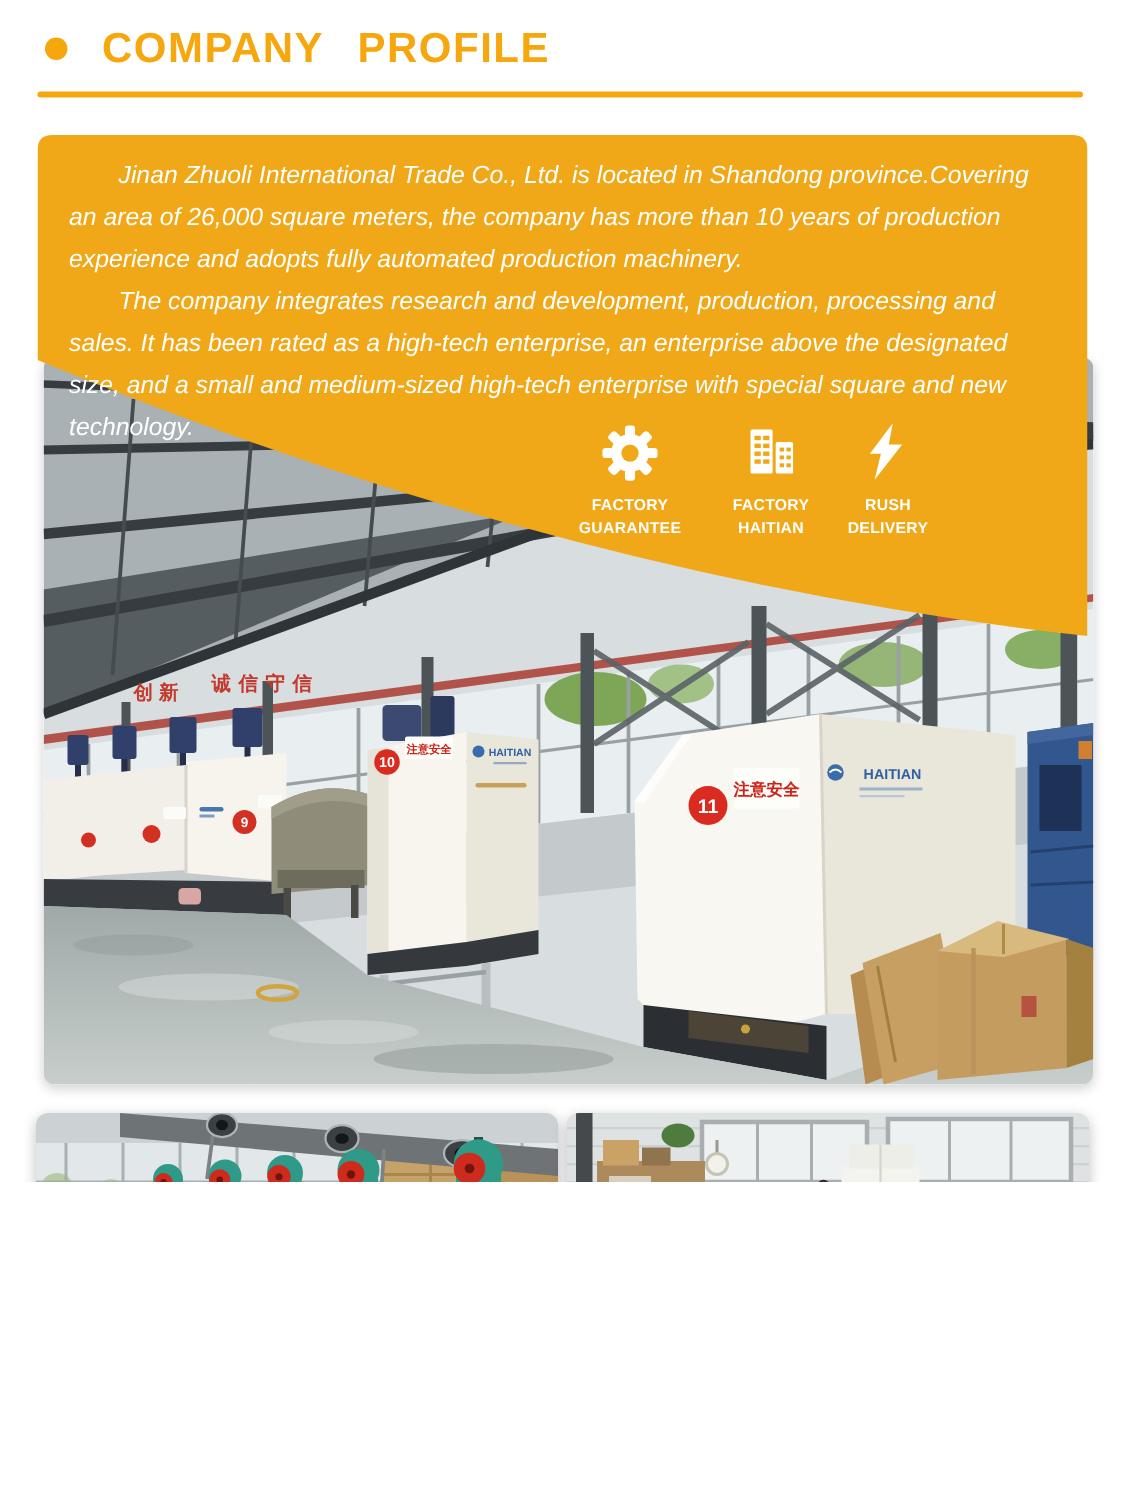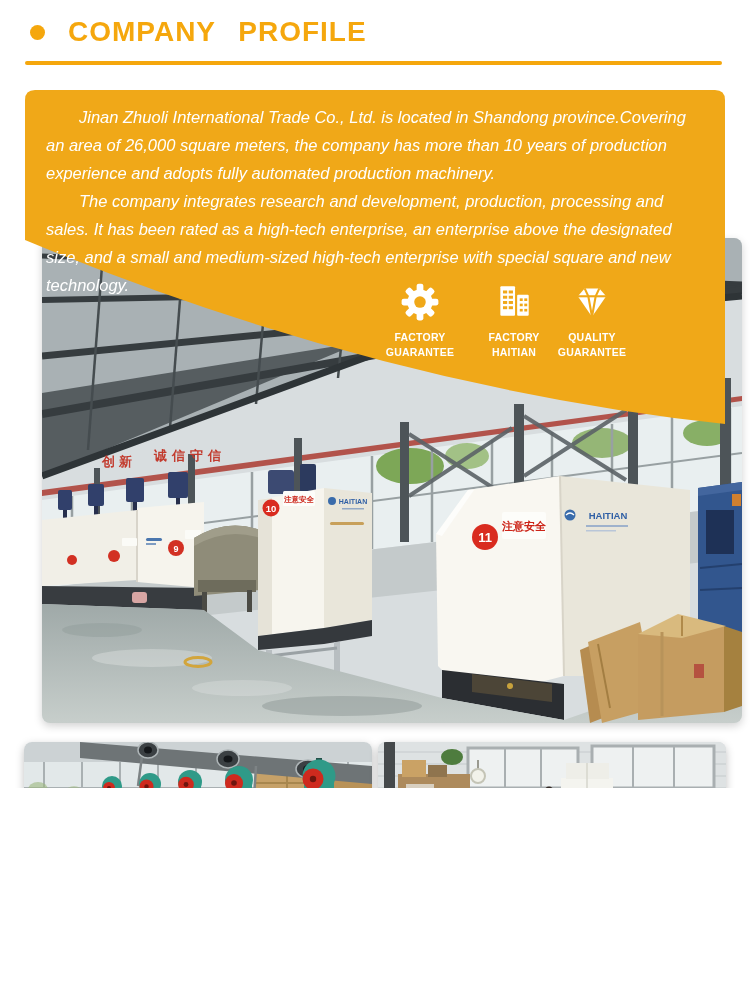--- a/index.html
+++ b/index.html
@@ -5,21 +5,21 @@
   html,body{margin:0;padding:0;background:#fff;}
   #page{position:relative;width:750px;height:788px;background:#fff;overflow:hidden;
         font-family:"Liberation Sans",sans-serif;}
   
   .header-row{position:absolute;left:30px;top:16px;display:flex;align-items:center;}
   .bullet{width:15px;height:15px;border-radius:50%;background:var(--accent);margin-right:23px;}
   .title{font-size:28px;font-weight:bold;color:var(--accent);letter-spacing:1px;word-spacing:14px;margin:0;line-height:32px;}
   .rule{position:absolute;left:25px;top:61px;width:697px;height:4px;background:var(--accent);border-radius:2px;}
   
   .hero{position:absolute;left:25px;top:90px;width:700px;height:633px;}
-  .factory-photo{position:absolute;left:17px;top:148px;width:700px;height:485px;border-radius:8px;
+  .factory-photo{position:absolute;left:4px;top:148px;width:700px;height:485px;border-radius:8px;
                  overflow:hidden;box-shadow:0 3px 8px rgba(0,0,0,.18);}
   .factory-photo svg{display:block;width:700px;height:485px;}
   .banner-svg{position:absolute;left:0;top:0;width:700px;height:340px;}
   .banner-fill{fill:var(--banner);}
   .banner-copy{position:absolute;left:0;top:0;width:700px;box-sizing:border-box;
                padding:13px 26px 0 21px;color:#fff;font-size:16.5px;line-height:28px;}
   .banner-copy p{margin:0;text-indent:2em;font-style:italic;}
   .features{position:absolute;left:348px;top:190px;width:352px;display:flex;}
   .feature{display:flex;flex-direction:column;align-items:center;}
   .feature:nth-child(1){width:94px;} .feature:nth-child(2){width:94px;}
@@ -301,29 +301,25 @@
               <rect x="29.8" y="27.5" width="2.8" height="2.5"></rect>
           </g>
         </svg>
         <div class="flabel">
           <span>FACTORY</span>
             <span>HAITIAN</span>
         </div>
       </div>
       <div class="feature">
         <svg viewBox="0 0 40 40">
-          <path d="M6.5,15.5 L13,8 H27 L33.5,15.5 L20,35 Z" fill="#fff"></path>
-          <g stroke="var(--banner)" stroke-width="2" fill="none">
-            <path d="M6.5,15.5 H33.5"></path>
-            <path d="M13,8 L16.5,15.5 L20,35 L23.5,15.5 L27,8"></path>
-          </g>
+          <polygon points="23,2 8.5,21.5 15.5,21.5 11.5,38 29,15.5 20.5,15.5" fill="#fff"></polygon>
         </svg>
         <div class="flabel">
-          <span>QUALITY</span>
-            <span>GUARANTEE</span>
+          <span>RUSH</span>
+            <span>DELIVERY</span>
         </div>
       </div>
     </div>
   </section>
 
   <section>
 
     <div class="gphoto g-left">
       <svg viewBox="0 0 348 236">
         <rect width="348" height="236" fill="#ccd2d4"></rect>

